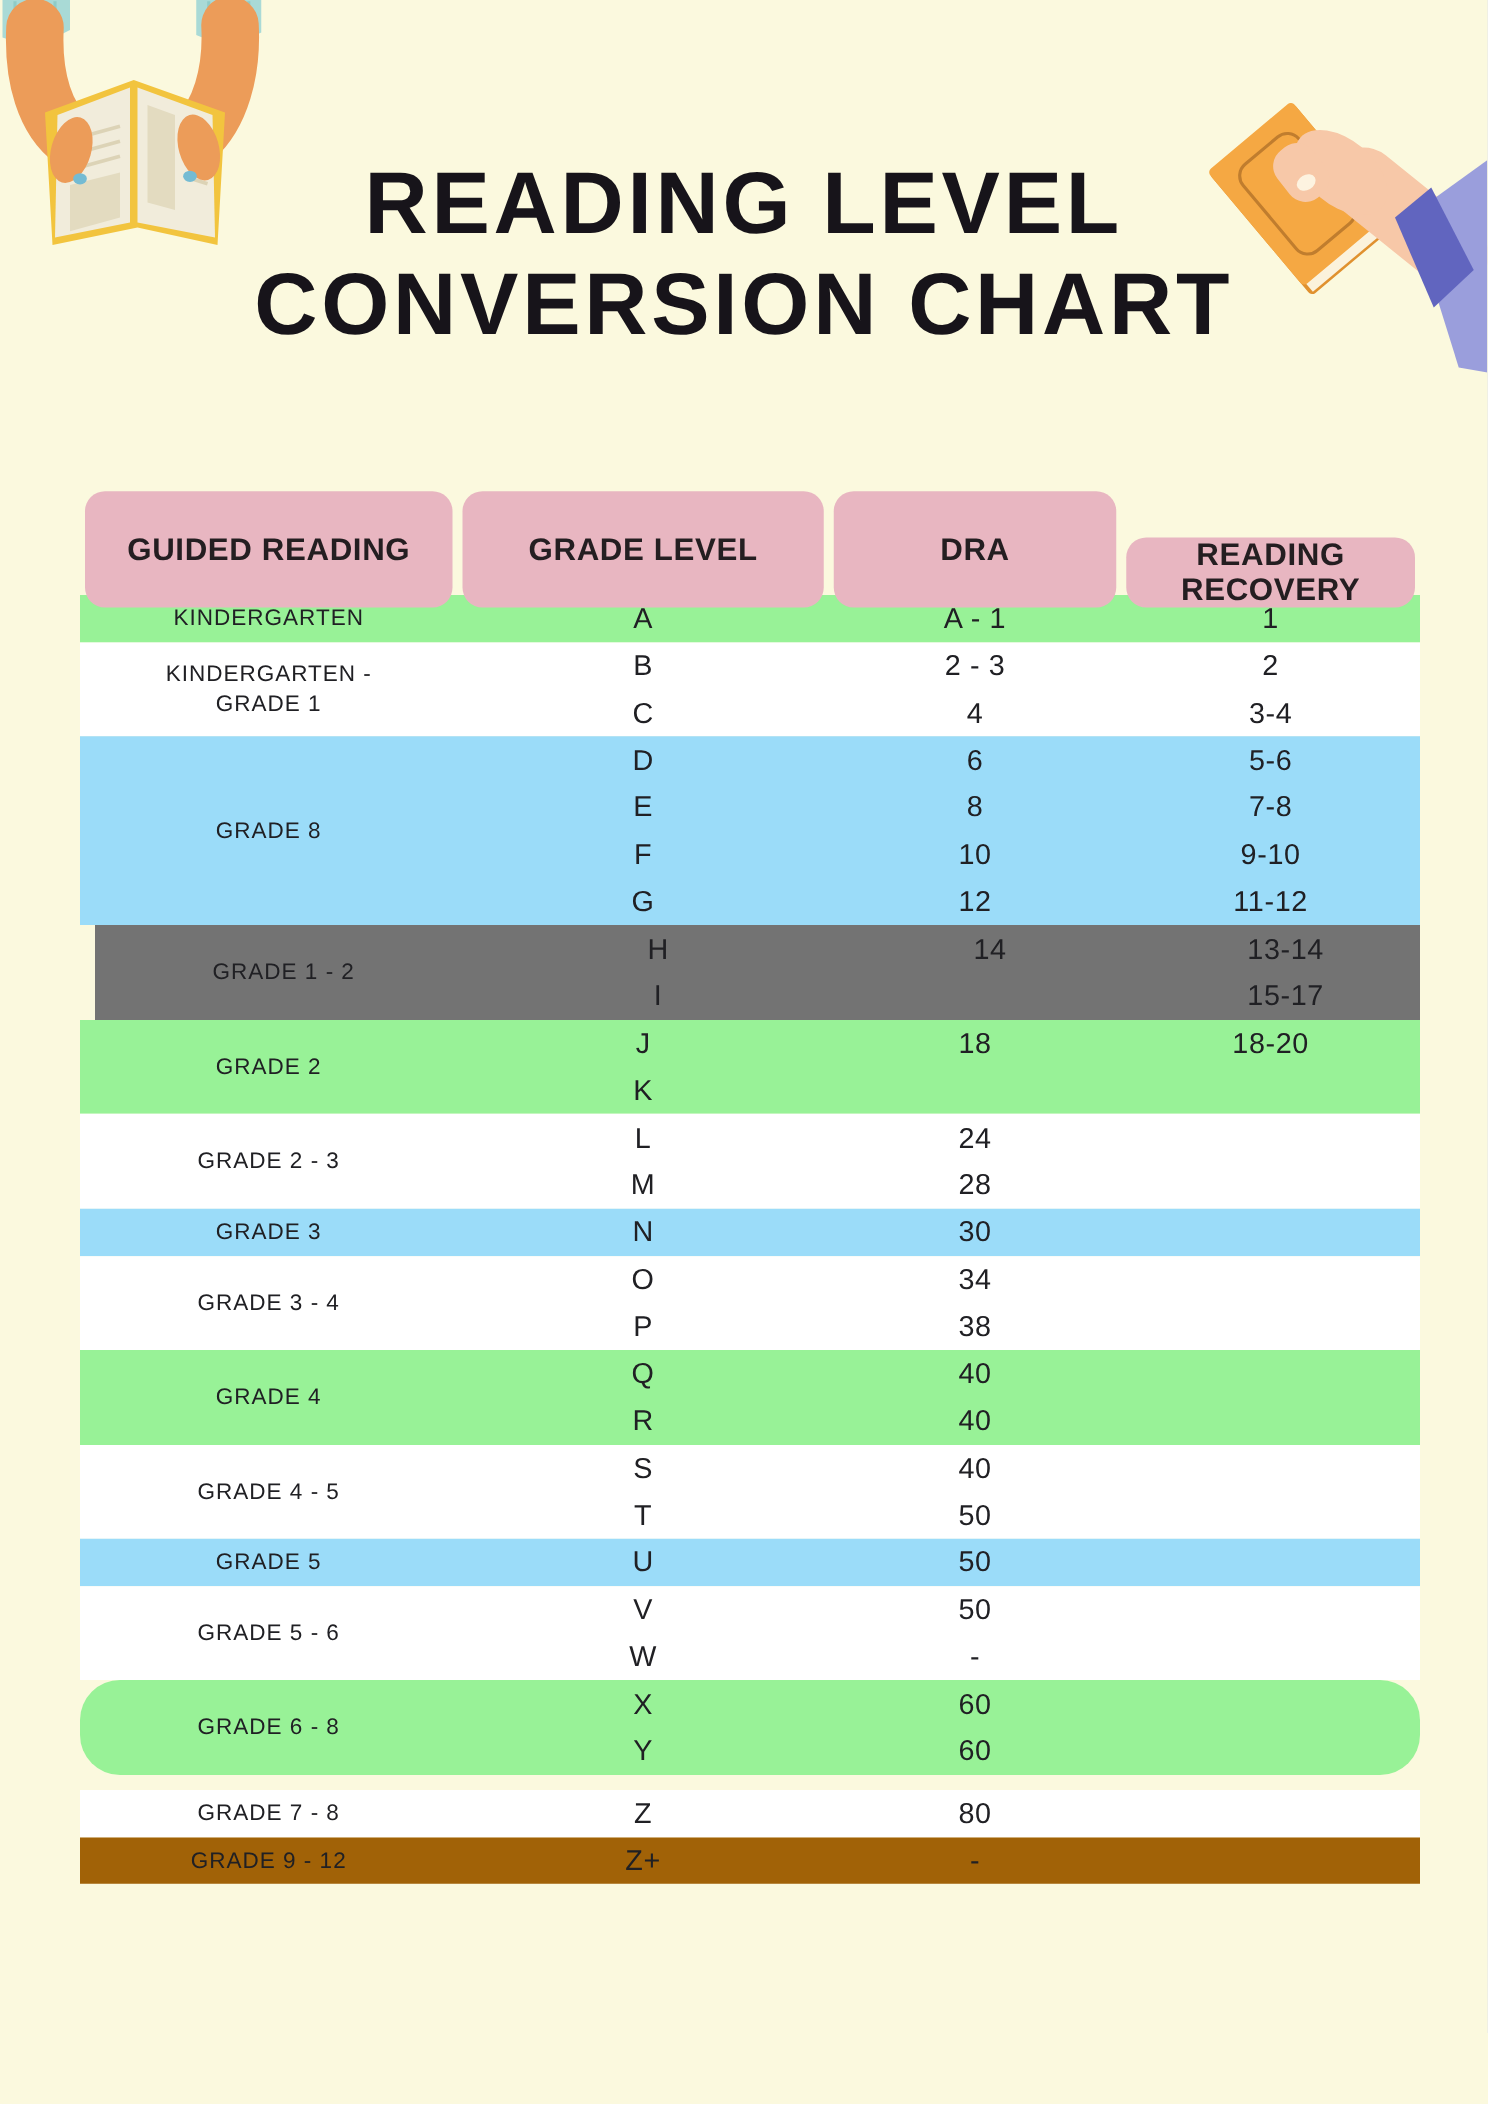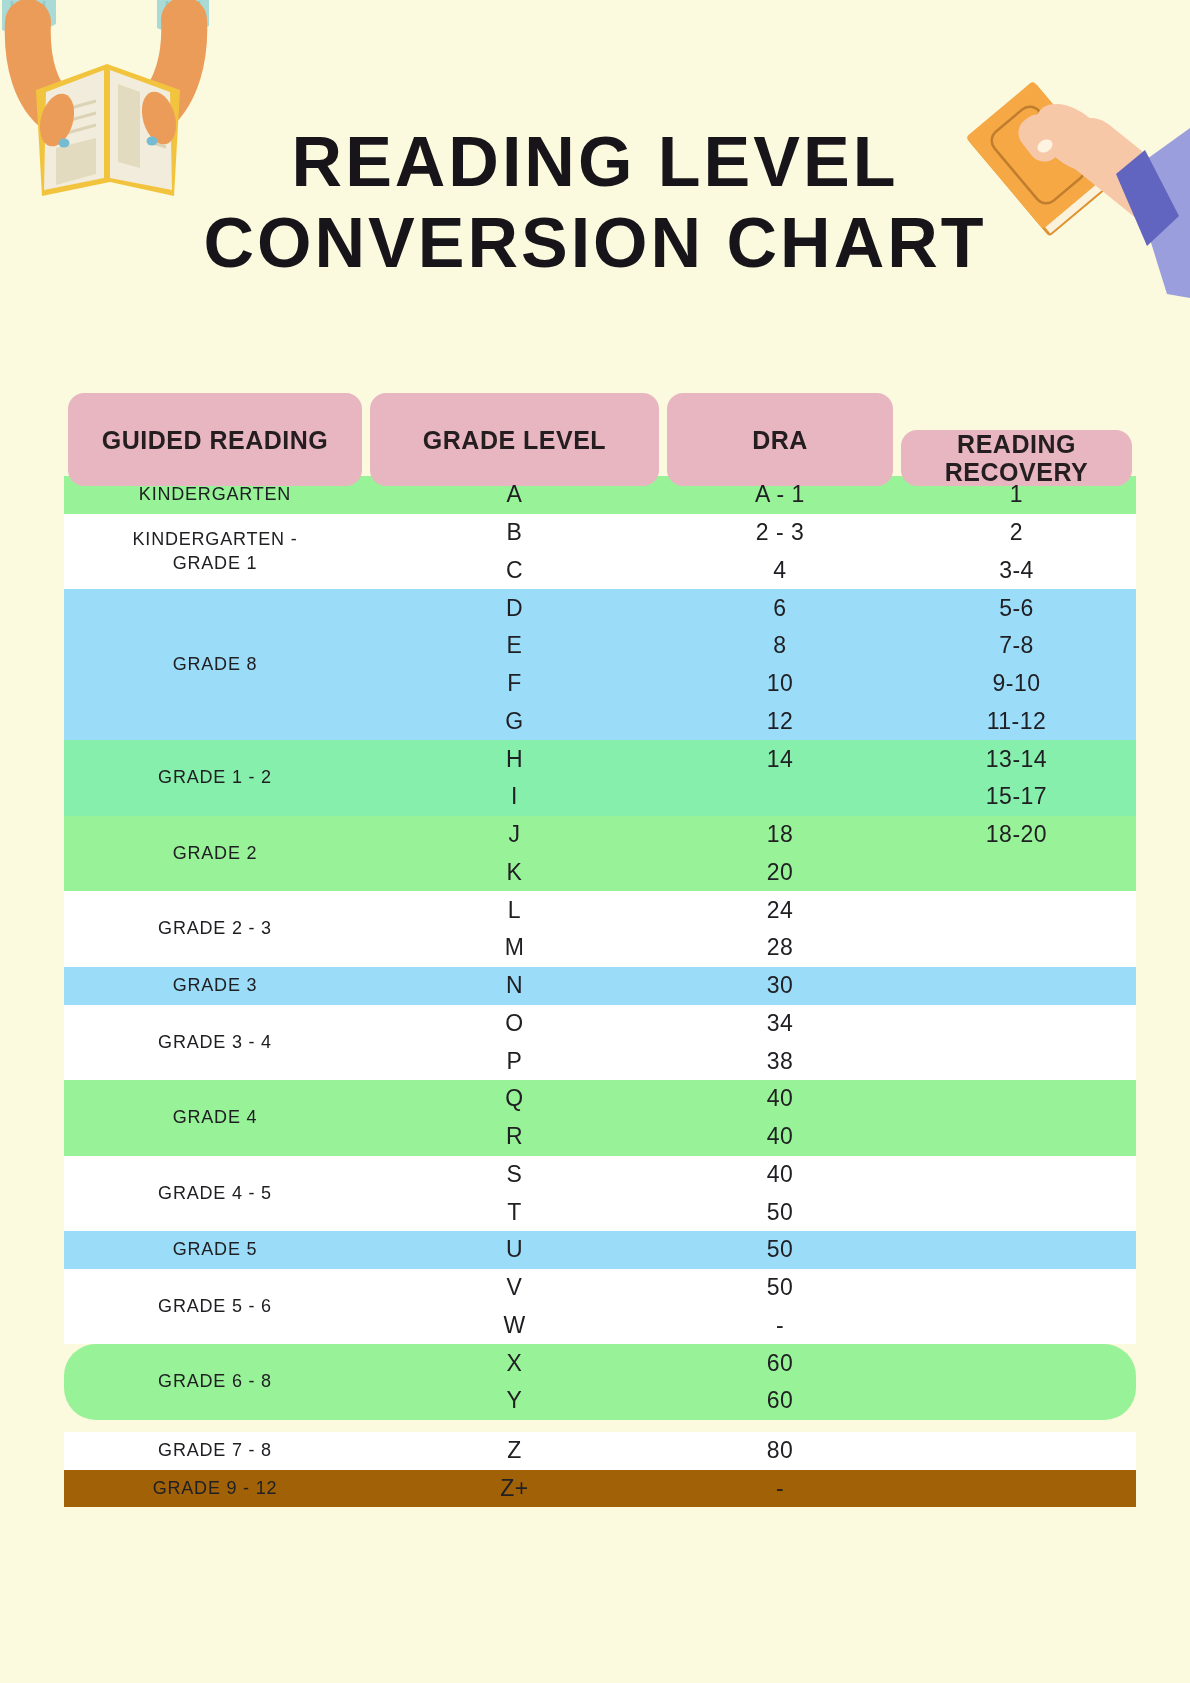--- a/index.html
+++ b/index.html
@@ -165,35 +165,34 @@
           <div class="cell" style="grid-column: 2;">E</div>
           <div class="cell" style="grid-column: 3;">8</div>
           <div class="cell" style="grid-column: 4;">7-8</div>
           <div class="cell" style="grid-column: 2;">F</div>
           <div class="cell" style="grid-column: 3;">10</div>
           <div class="cell" style="grid-column: 4;">9-10</div>
           <div class="cell" style="grid-column: 2;">G</div>
           <div class="cell" style="grid-column: 3;">12</div>
           <div class="cell" style="grid-column: 4;">11-12</div>
         </div>
-        <div class="group" style="background: #86efac;">
+        <div class="group" style="background: #737373; margin-left: 12px;">
           <div class="grade" style="grid-row: 1 / span 2;">GRADE 1 - 2</div>
           <div class="cell" style="grid-column: 2;">H</div>
           <div class="cell" style="grid-column: 3;">14</div>
           <div class="cell" style="grid-column: 4;">13-14</div>
           <div class="cell" style="grid-column: 2;">I</div>
           <div class="cell" style="grid-column: 4;">15-17</div>
         </div>
         <div class="group" style="background: rgb(152, 242, 151);">
           <div class="grade" style="grid-row: 1 / span 2;">GRADE 2</div>
           <div class="cell" style="grid-column: 2;">J</div>
           <div class="cell" style="grid-column: 3;">18</div>
           <div class="cell" style="grid-column: 4;">18-20</div>
           <div class="cell" style="grid-column: 2;">K</div>
-          <div class="cell" style="grid-column: 3;">20</div>
           <div class="cell" style="grid-column: 4;"></div>
         </div>
         <div class="group" style="background: rgb(255, 255, 255);">
           <div class="grade" style="grid-row: 1 / span 2;">GRADE 2 - 3</div>
           <div class="cell" style="grid-column: 2;">L</div>
           <div class="cell" style="grid-column: 3;">24</div>
           <div class="cell" style="grid-column: 4;"></div>
           <div class="cell" style="grid-column: 2;">M</div>
           <div class="cell" style="grid-column: 3;">28</div>
           <div class="cell" style="grid-column: 4;"></div>

